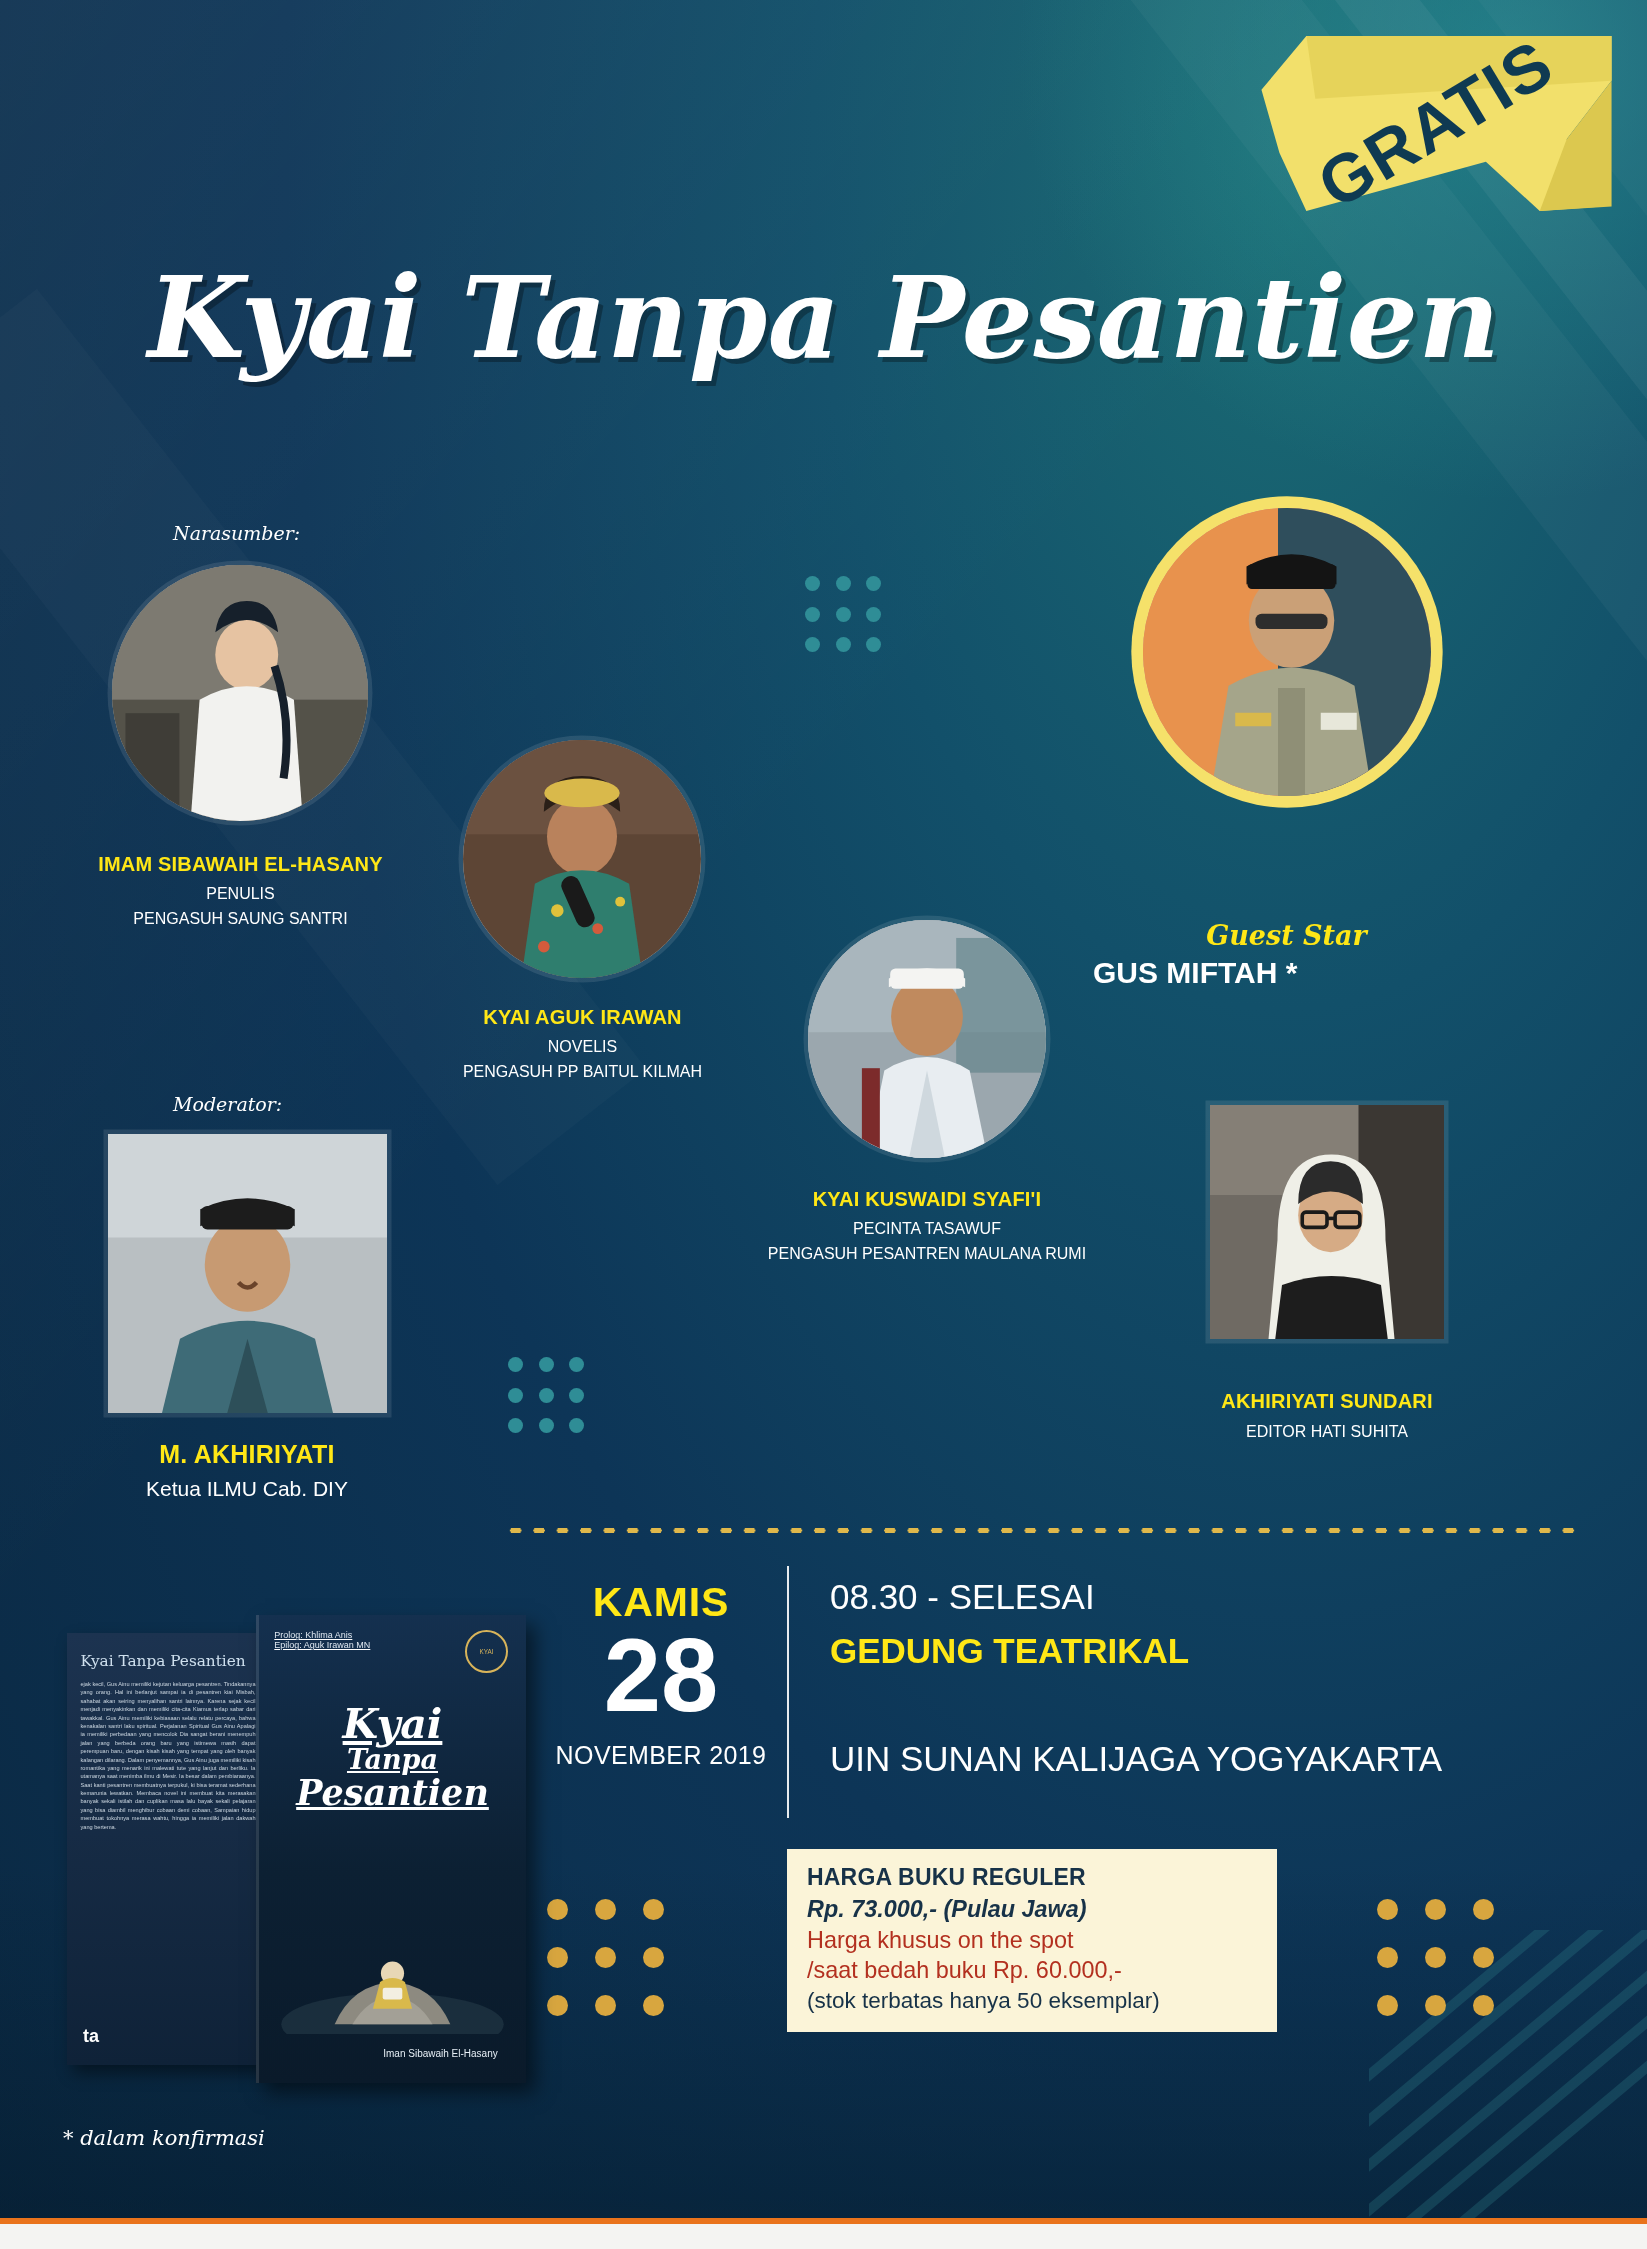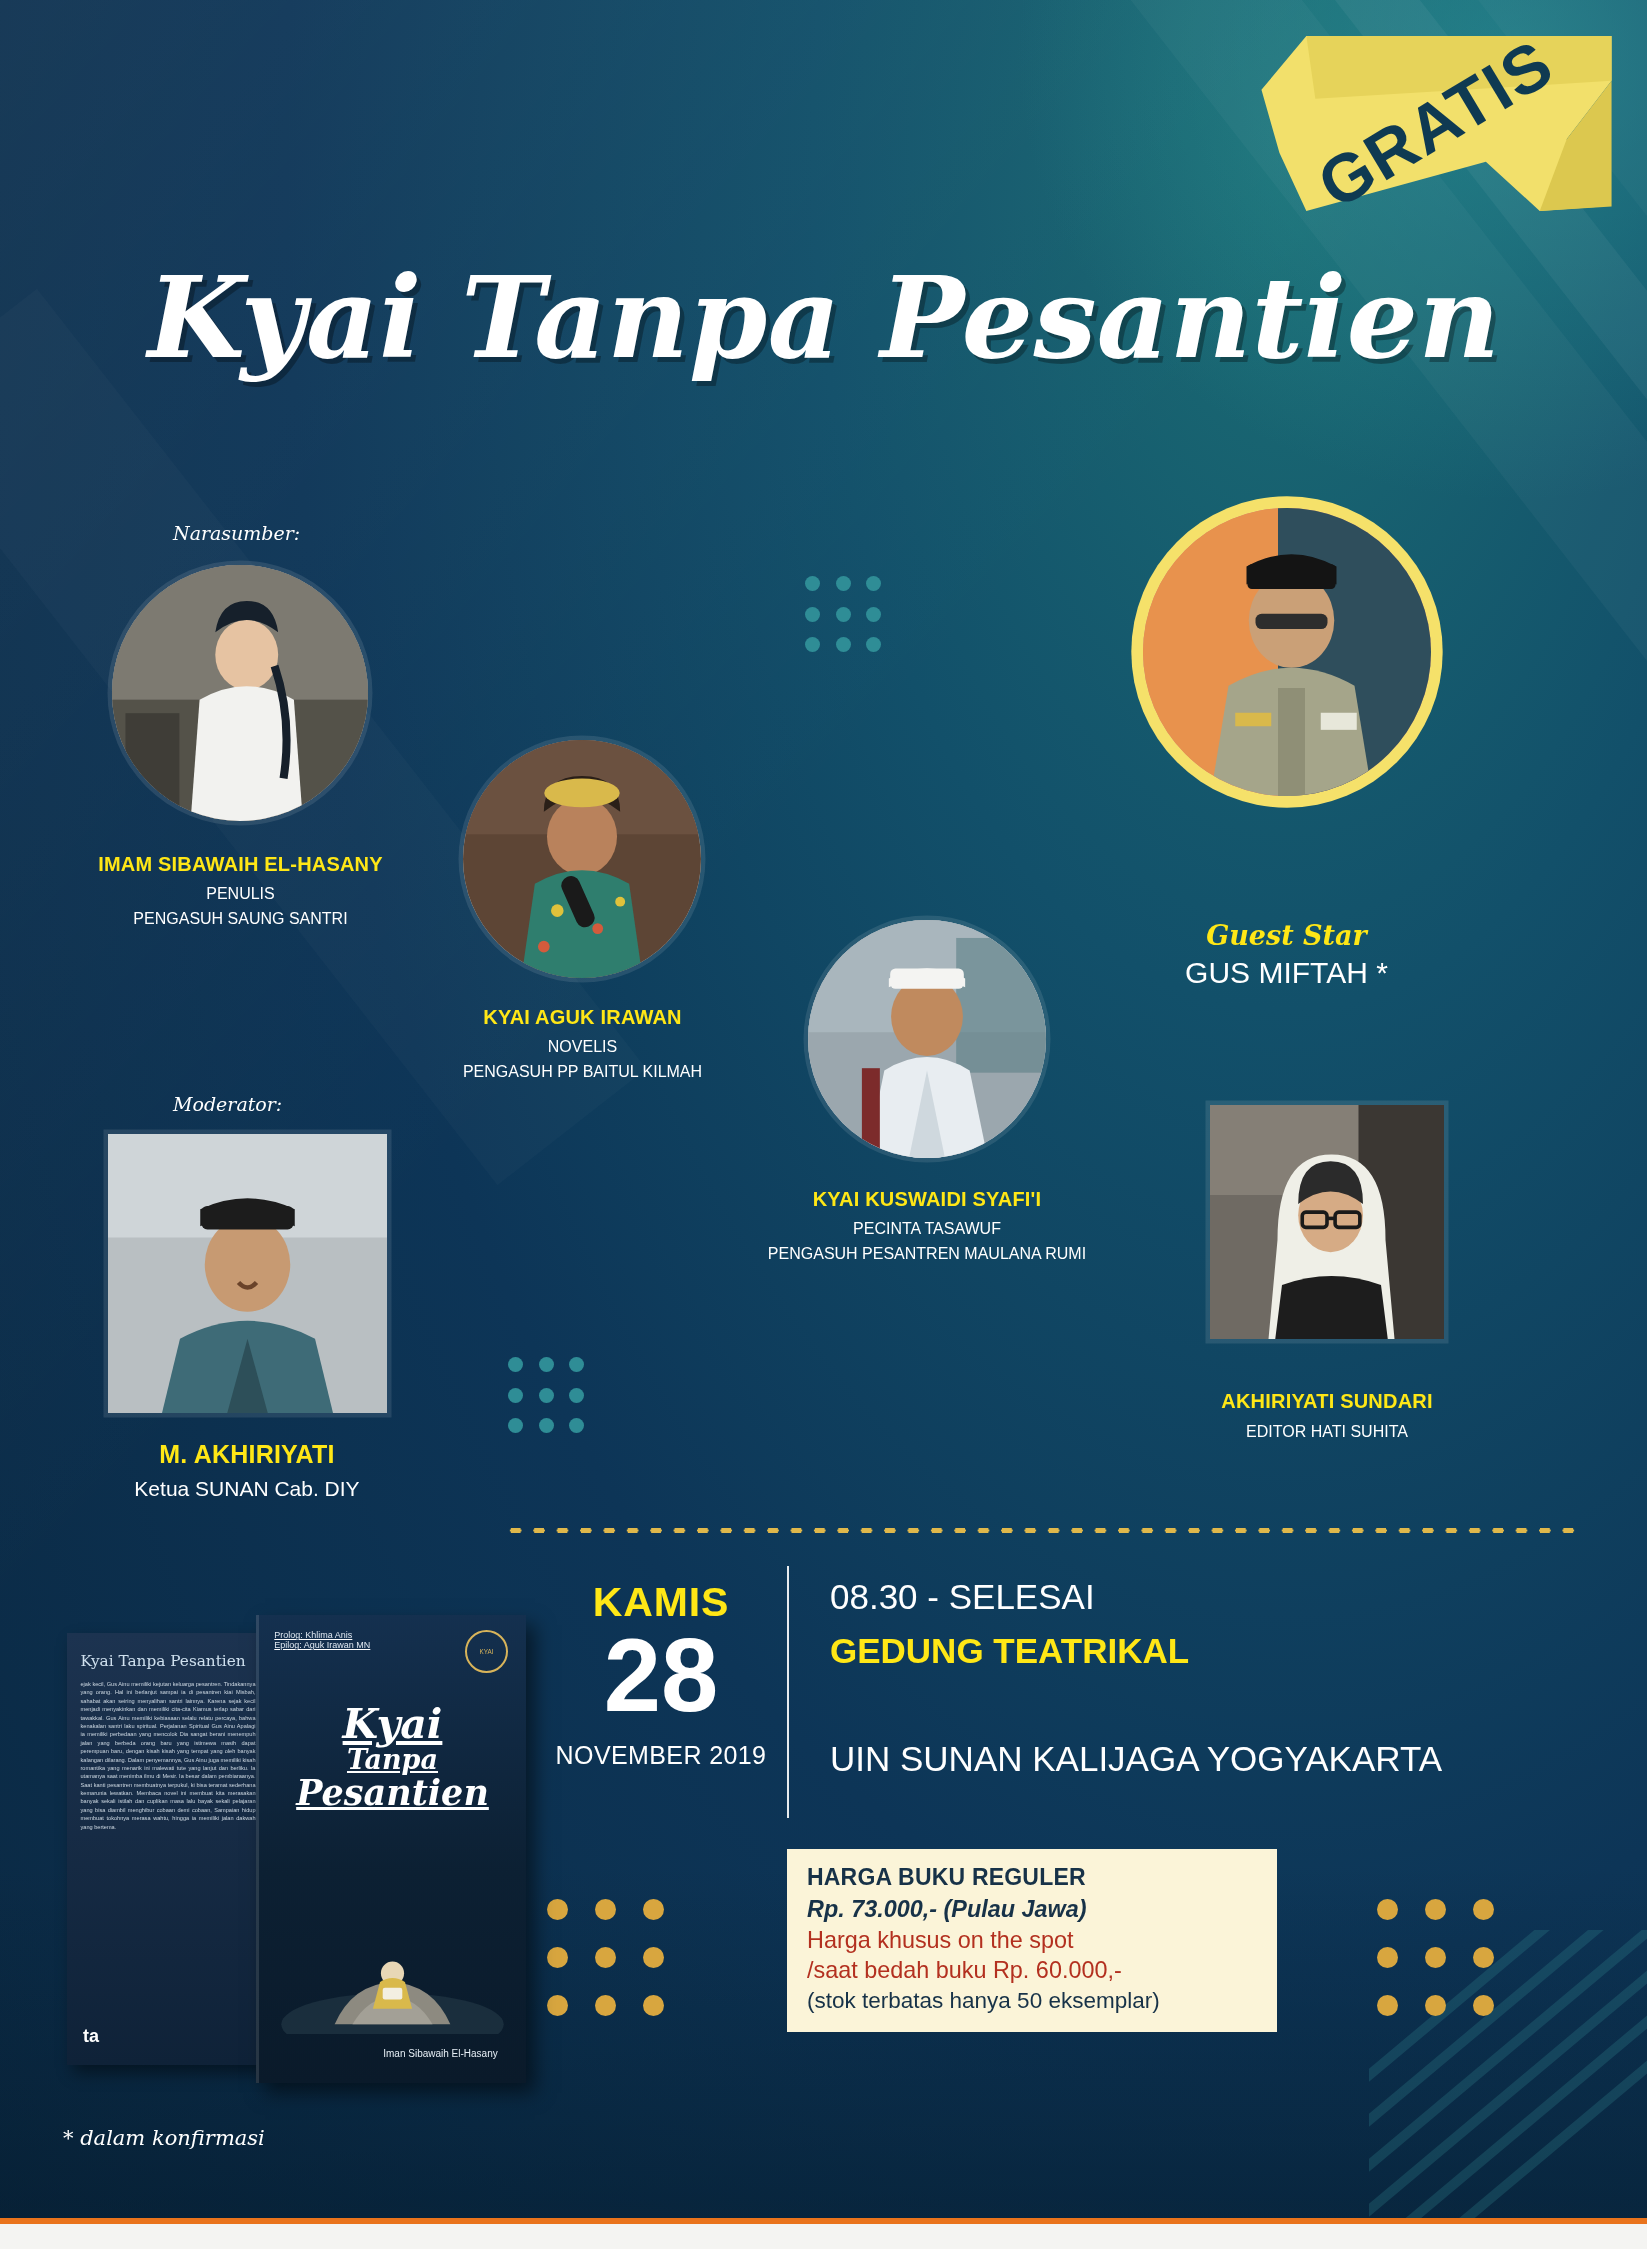--- a/index.html
+++ b/index.html
@@ -93,21 +93,21 @@
     font-weight: bold; font-size: 20px; letter-spacing: 0.2px;
   }
   .prole {
     position: absolute; text-align: center; color: #ffffff; font-size: 16px; line-height: 1.45;
   }
   .guest-star {
     position: absolute; text-align: center; color: #ffe716;
     font-family: "DejaVu Serif", serif; font-style: italic; font-weight: bold; font-size: 27px;
   }
   .guest-name {
-    position: absolute; text-align: center; color: #ffffff; font-size: 30px; font-weight: normal;
+    position: absolute; color: #ffffff; font-size: 30px; font-weight: bold;
   }
 
   
   .dots { position: absolute; display: grid; gap: 15.3px; }
   .dots span { display: block; border-radius: 50%; }
 
   
   .dotted-line {
     position: absolute; height: 5.4px; width: 100%;
     background-image: radial-gradient(circle, #e0b84b 45%, rgba(0,0,0,0) 46%);
@@ -314,21 +314,21 @@
       <rect x="0" y="0" width="620" height="230" fill="#cfd5d8"></rect>
       <ellipse cx="310" cy="290" rx="95" ry="105" fill="#c79a72"></ellipse>
       <path d="M205 205 q105 -48 210 0 l0 -38 q-105 -48 -210 0z" fill="#1c1c1c"></path>
       <rect x="207" y="160" width="206" height="52" rx="14" fill="#1c1c1c"></rect>
       <path d="M290 330 q20 22 40 0" stroke="#6a432a" stroke-width="10" fill="none"></path>
       <path d="M160 455 q150 -80 300 0 l40 165 l-380 0z" fill="#3e6b77"></path>
       <path d="M310 455 l-45 165 l90 0z" fill="#2d4f59"></path>
     </svg>
   </div>
   <div class="pname" style="left:67px; top:1440px; width:360px; font-size:25px;">M.  AKHIRIYATI</div>
-  <div class="prole" style="left:67px; top:1474px; width:360px; font-size:21px;">Ketua SUNAN Cab. DIY</div>
+  <div class="prole" style="left:67px; top:1474px; width:360px; font-size:21px;">Ketua ILMU Cab. DIY</div>
 
   <div class="dots" style="left:805px; top:576px; grid-template-columns:repeat(3,15.3px);">
     <span style="width:15.3px;height:15.3px;background:#2f8d96;"></span>
       <span style="width:15.3px;height:15.3px;background:#2f8d96;"></span>
       <span style="width:15.3px;height:15.3px;background:#2f8d96;"></span>
     <span style="width:15.3px;height:15.3px;background:#2f8d96;"></span>
       <span style="width:15.3px;height:15.3px;background:#2f8d96;"></span>
       <span style="width:15.3px;height:15.3px;background:#2f8d96;"></span>
     <span style="width:15.3px;height:15.3px;background:#2f8d96;"></span>
       <span style="width:15.3px;height:15.3px;background:#2f8d96;"></span>

